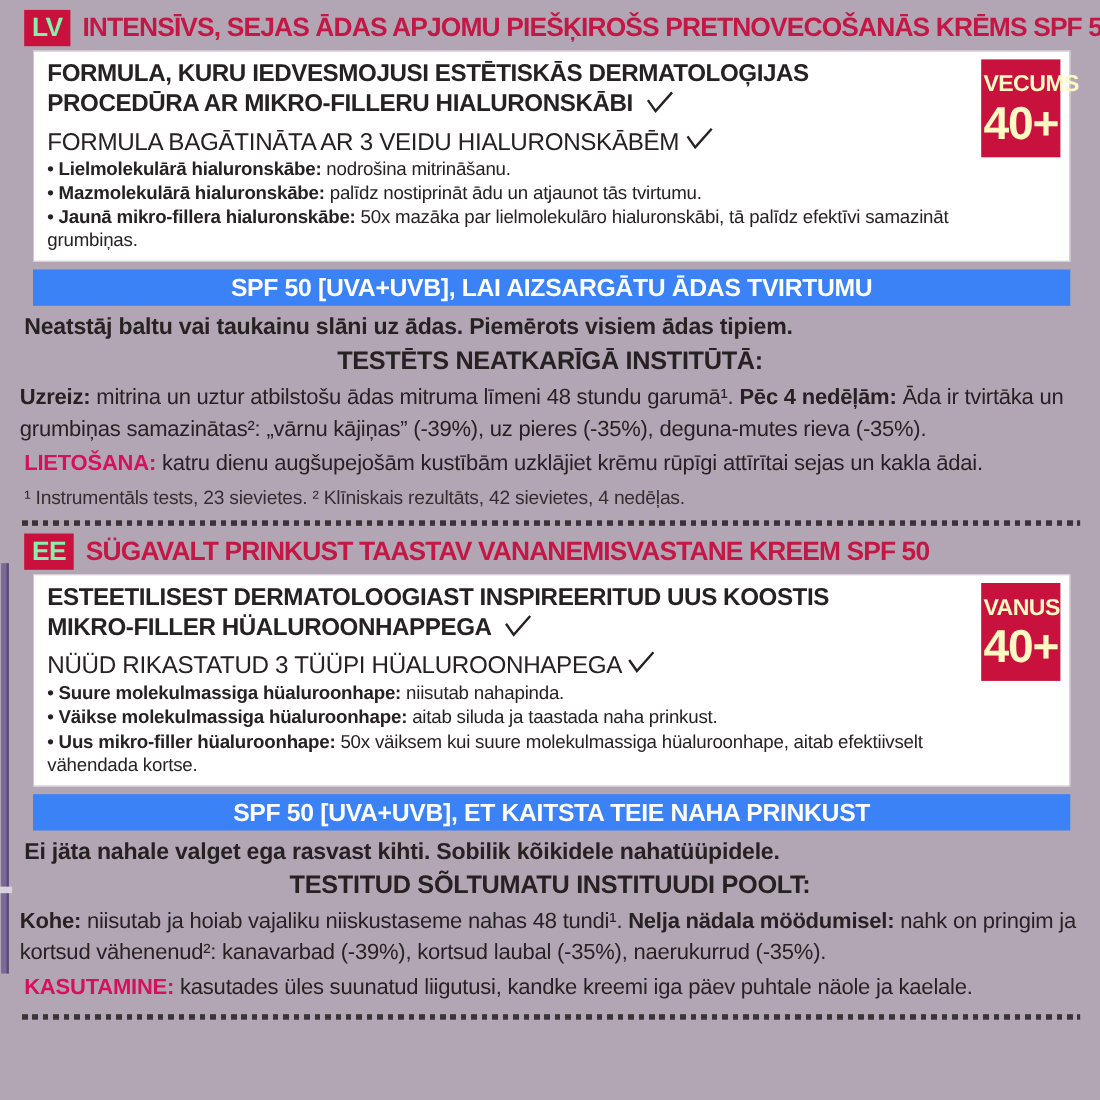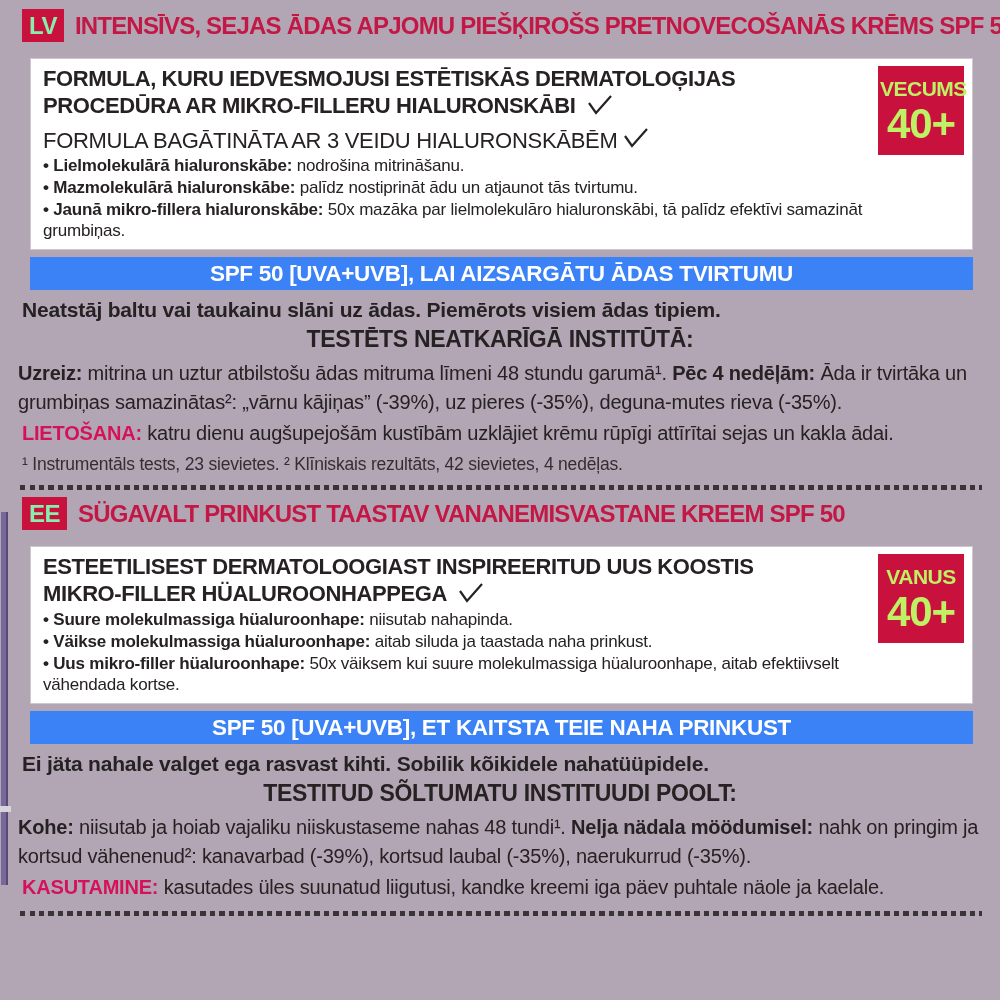--- a/index.html
+++ b/index.html
@@ -16,32 +16,32 @@
     background:#c8123d; color:#86efac; font-weight:bold; font-size:24px;
     line-height:1; padding:5px 7px 4px; letter-spacing:-0.5px; flex:0 0 auto;
   }
   .section-title {
     color:#c31745; font-weight:bold; font-size:24px; letter-spacing:-0.8px;
     white-space:nowrap;
   }
   
   .white-box {
     background:#fff; border:1px solid #cfc6d0; box-sizing:border-box;
-    margin:16px 22px 0 30px; width:943px; position:relative;
+    margin:4px 22px 0 30px; width:943px; position:relative;
     padding:7px 69px 8px 12px;
   }
   .hline { font-weight:bold; font-size:22px; line-height:1.22; letter-spacing:-0.4px; }
   .hline .check { margin-left:6px; vertical-align:-2px; }
   .subline { font-weight:normal; font-size:22px; line-height:1.25; letter-spacing:-0.3px; margin-top:7px; }
   .bullet { margin:1px 0 0; font-size:17px; line-height:1.24; letter-spacing:-0.2px; }
   .bullet .b { font-weight:bold; }
   .bullet .b::before { content:"• "; }
   .age-box {
-    position:absolute; top:7px; right:8px; width:86px; box-sizing:border-box;
-    background:#c8123d; color:#bef264; text-align:center; padding:12px 2px 10px;
+    position:absolute; top:7px; right:8px; width:72px; box-sizing:border-box;
+    background:#c8123d; color:#fef9c3; text-align:center; padding:12px 2px 10px;
   }
   .age-label { font-weight:bold; font-size:21px; letter-spacing:-0.5px; line-height:1; }
   .age-value { font-weight:bold; font-size:42px; letter-spacing:-1px; line-height:1; margin-top:4px; }
   
   .spf-banner {
     margin:7px 22px 0 30px; width:943px; box-sizing:border-box;
     background:#3b82f6; color:#fff; font-weight:bold; font-size:22.5px;
     text-align:center; padding:4px 0 3px; letter-spacing:-0.3px;
   }
   
@@ -134,20 +134,26 @@
   </div>
 
   <div class="white-box">
     <div class="hline">ESTEETILISEST DERMATOLOOGIAST INSPIREERITUD UUS KOOSTIS</div>
     <div class="hline">
       <span>MIKRO-FILLER HÜALUROONHAPPEGA</span>
       <svg class="check" width="26" height="21" viewBox="0 0 26 21">
           <path d="M2 9 L9 19 L24 2"></path>
         </svg>
     </div>
+    <div class="subline">
+      <span>NÜÜD RIKASTATUD 3 TÜÜPI HÜALUROONHAPEGA</span>
+      <svg class="check" width="26" height="21" viewBox="0 0 26 21">
+          <path d="M2 9 L9 19 L24 2"></path>
+        </svg>
+    </div>
     <p class="bullet">
       <span class="b">Suure molekulmassiga hüaluroonhape:</span>
       <span>niisutab nahapinda.</span>
     </p>
     <p class="bullet">
       <span class="b">Väikse molekulmassiga hüaluroonhape:</span>
       <span>aitab siluda ja taastada naha prinkust.</span>
     </p>
     <p class="bullet">
       <span class="b">Uus mikro-filler hüaluroonhape:</span>

